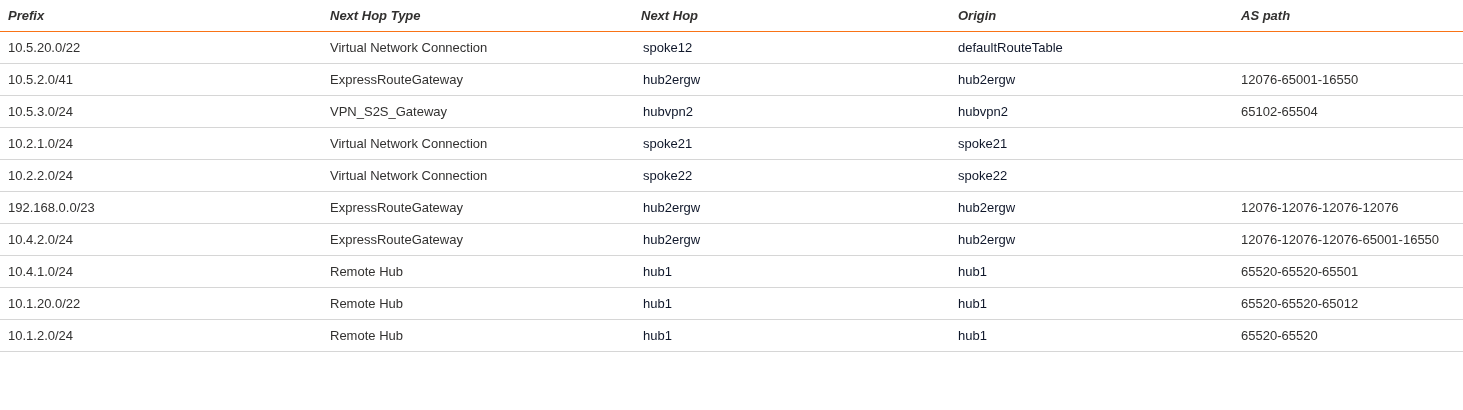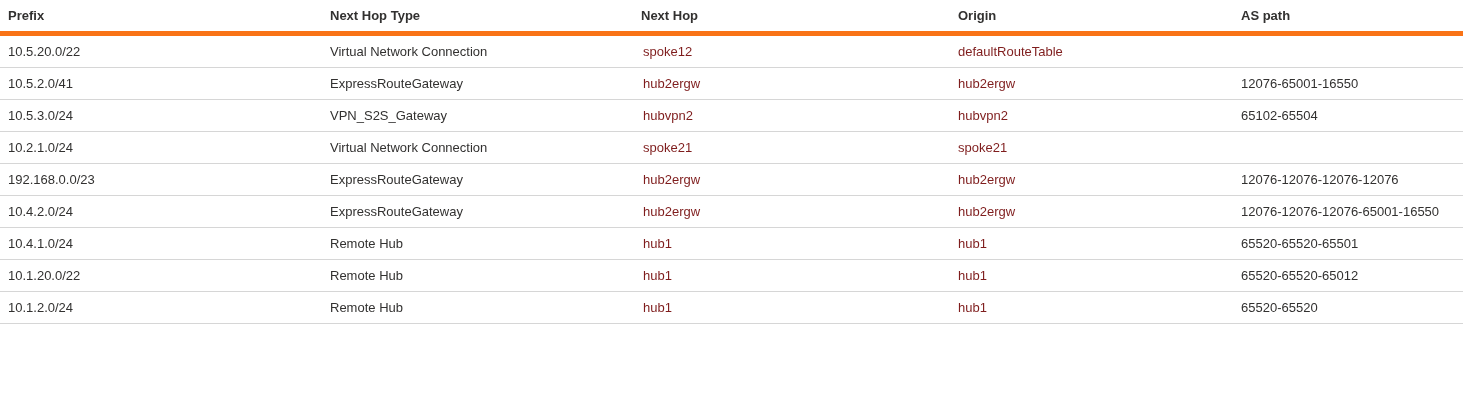--- a/index.html
+++ b/index.html
@@ -31,23 +31,24 @@
   .routes-table col.c-aspath   { width: 230px; }
 
   .routes-table thead th {
     height: 31px;
     padding: 0 0 0 0;
     text-align: left;
     vertical-align: middle;
     font-weight: bold;
     font-size: 13px;
     color: #323130;
-    border-bottom: 5px solid #f97316;
+    border-bottom: 1px solid #f97316;
     background: #ffffff;
     white-space: nowrap;
+    font-style: italic;
   }
 
   .routes-table tbody td {
     height: 31px;
     padding: 0;
     text-align: left;
     vertical-align: middle;
     border-bottom: 1px solid #d6d6d6;
     font-size: 13px;
     color: #323130;
@@ -63,21 +64,21 @@
   .cell-origin  { padding-left: 19px !important; }
   .cell-aspath  { padding-left: 8px  !important; }
 
   .hdr-prefix  { padding-left: 8px  !important; }
   .hdr-nhtype  { padding-left: 11px !important; }
   .hdr-nexthop { padding-left: 6px  !important; }
   .hdr-origin  { padding-left: 19px !important; }
   .hdr-aspath  { padding-left: 8px  !important; }
 
   .link {
-    color: #7f1d1d;
+    color: #0f172a;
     text-decoration: none;
     cursor: pointer;
   }
 </style>
 </head>
 <body>
 
 <table class="routes-table">
   <colgroup>
     <col class="c-prefix">
@@ -118,20 +119,27 @@
         <td class="cell-aspath">65102-65504</td>
       </tr>
       <tr>
         <td class="cell-prefix">10.2.1.0/24</td>
         <td class="cell-nhtype">Virtual Network Connection</td>
         <td class="cell-nexthop"><a class="link">spoke21</a></td>
         <td class="cell-origin"><a class="link">spoke21</a></td>
         <td class="cell-aspath"></td>
       </tr>
       <tr>
+        <td class="cell-prefix">10.2.2.0/24</td>
+        <td class="cell-nhtype">Virtual Network Connection</td>
+        <td class="cell-nexthop"><a class="link">spoke22</a></td>
+        <td class="cell-origin"><a class="link">spoke22</a></td>
+        <td class="cell-aspath"></td>
+      </tr>
+      <tr>
         <td class="cell-prefix">192.168.0.0/23</td>
         <td class="cell-nhtype">ExpressRouteGateway</td>
         <td class="cell-nexthop"><a class="link">hub2ergw</a></td>
         <td class="cell-origin"><a class="link">hub2ergw</a></td>
         <td class="cell-aspath">12076-12076-12076-12076</td>
       </tr>
       <tr>
         <td class="cell-prefix">10.4.2.0/24</td>
         <td class="cell-nhtype">ExpressRouteGateway</td>
         <td class="cell-nexthop"><a class="link">hub2ergw</a></td>

